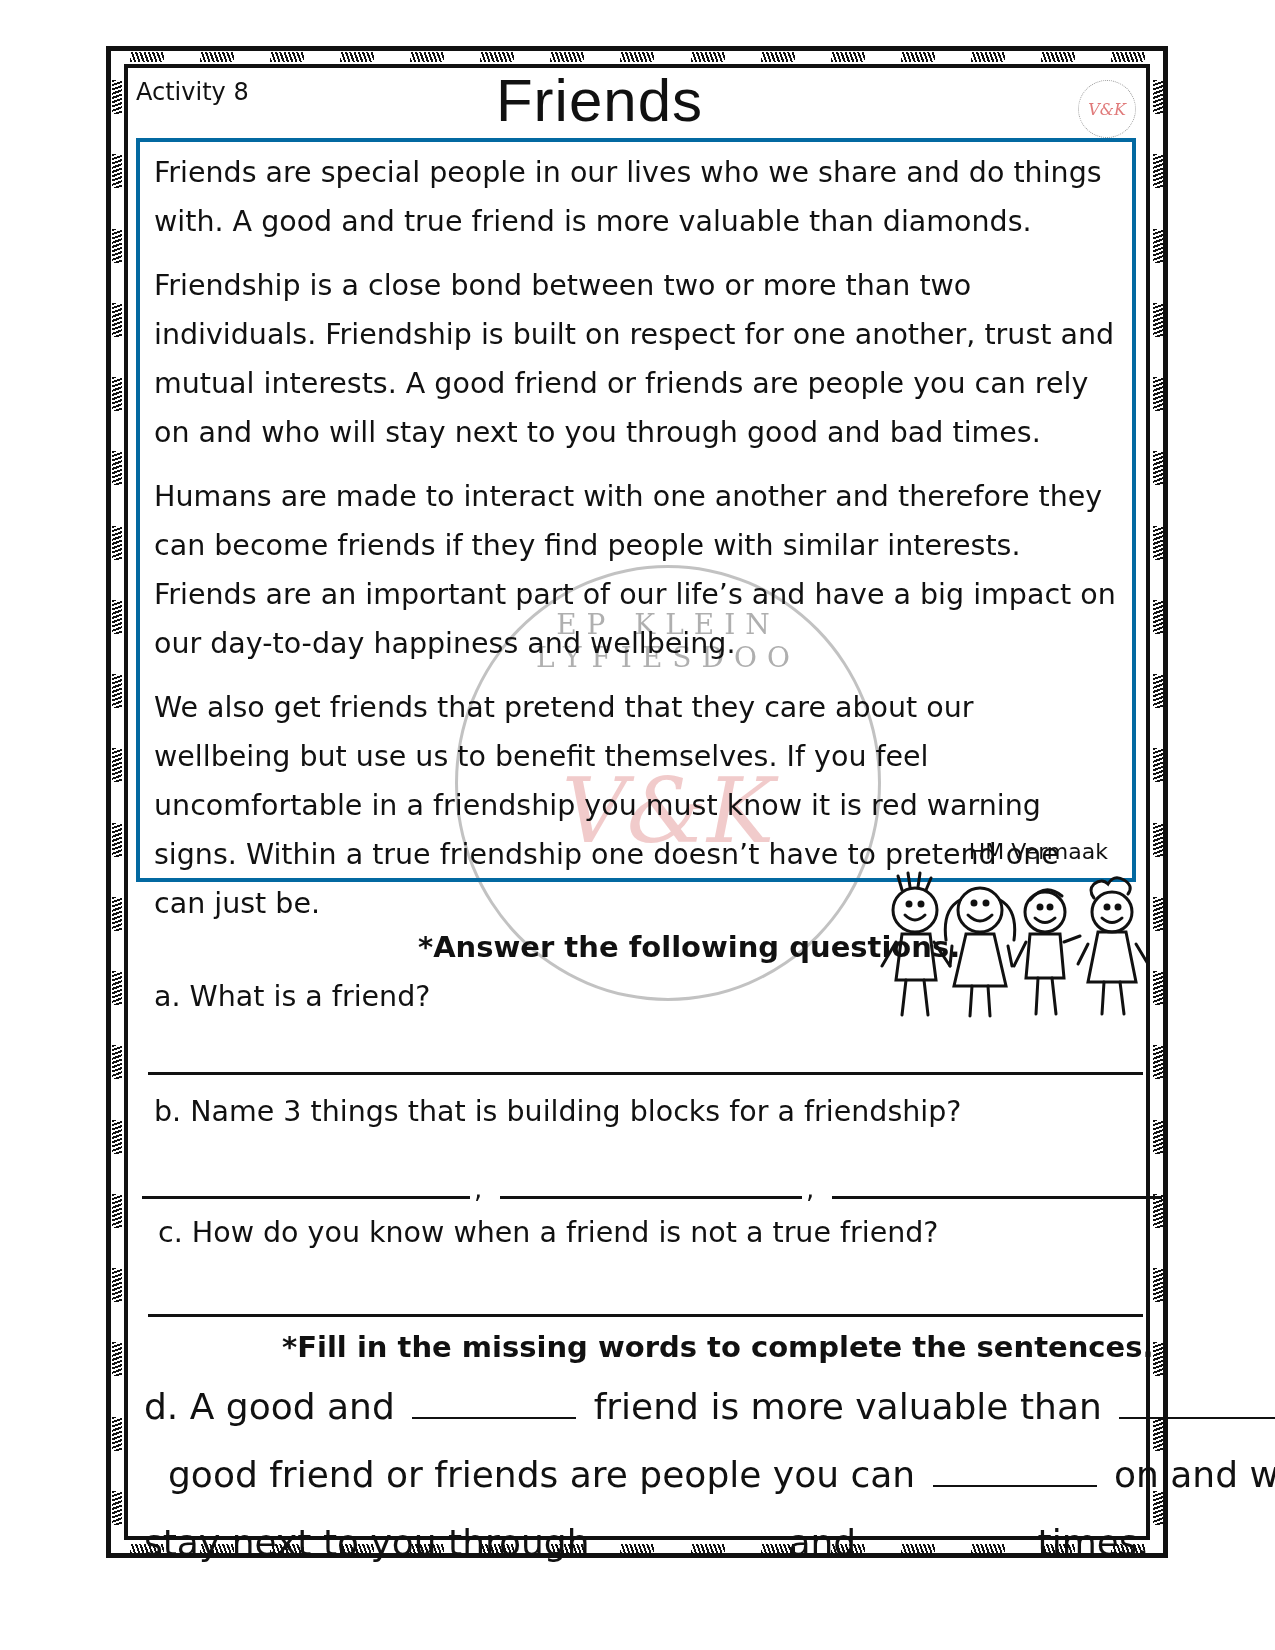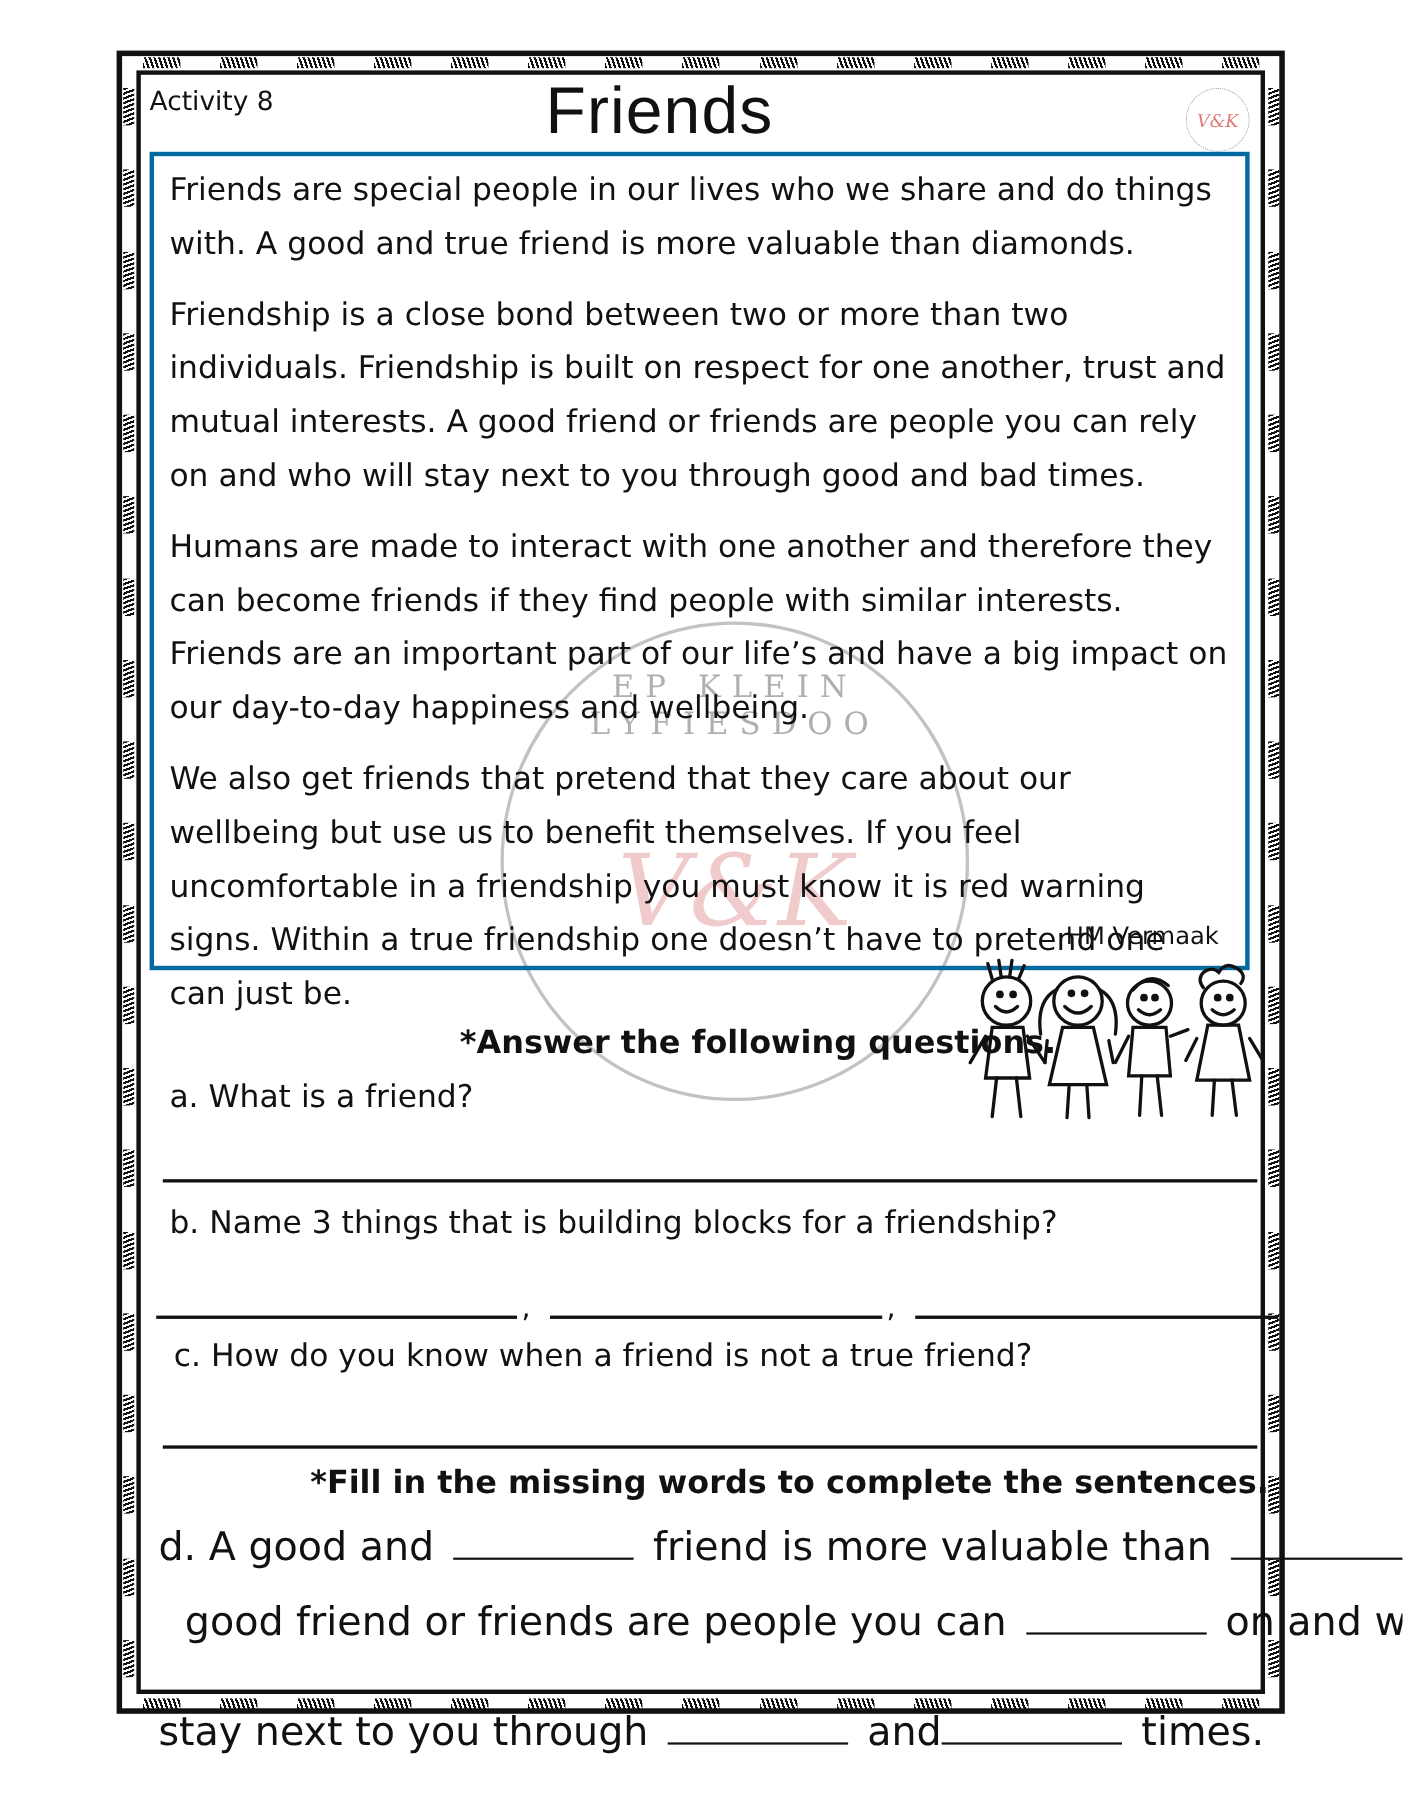--- a/index.html
+++ b/index.html
@@ -209,18 +209,18 @@
   <span>friend is more valuable than</span>
   <span class="fill-line" style="width:164px; margin-right:0;"></span><span>. A</span>
 </div>
 
 <div class="fill-row" style="left:168px; top:1454px;">
   <span>good friend or friends are people you can</span>
   <span class="fill-line" style="width:164px;"></span>
   <span>on and who also</span>
 </div>
 
-<div class="fill-row" style="left:144px; top:1522px;margin-top:32px;">
+<div class="fill-row" style="left:144px; top:1522px;">
   <span>stay next to you through</span>
   <span class="fill-line" style="width:164px;"></span>
   <span>and</span><span class="fill-line" style="width:164px; margin-left:0;"></span>
   <span>times.</span>
 </div>
 
 </body></html>

